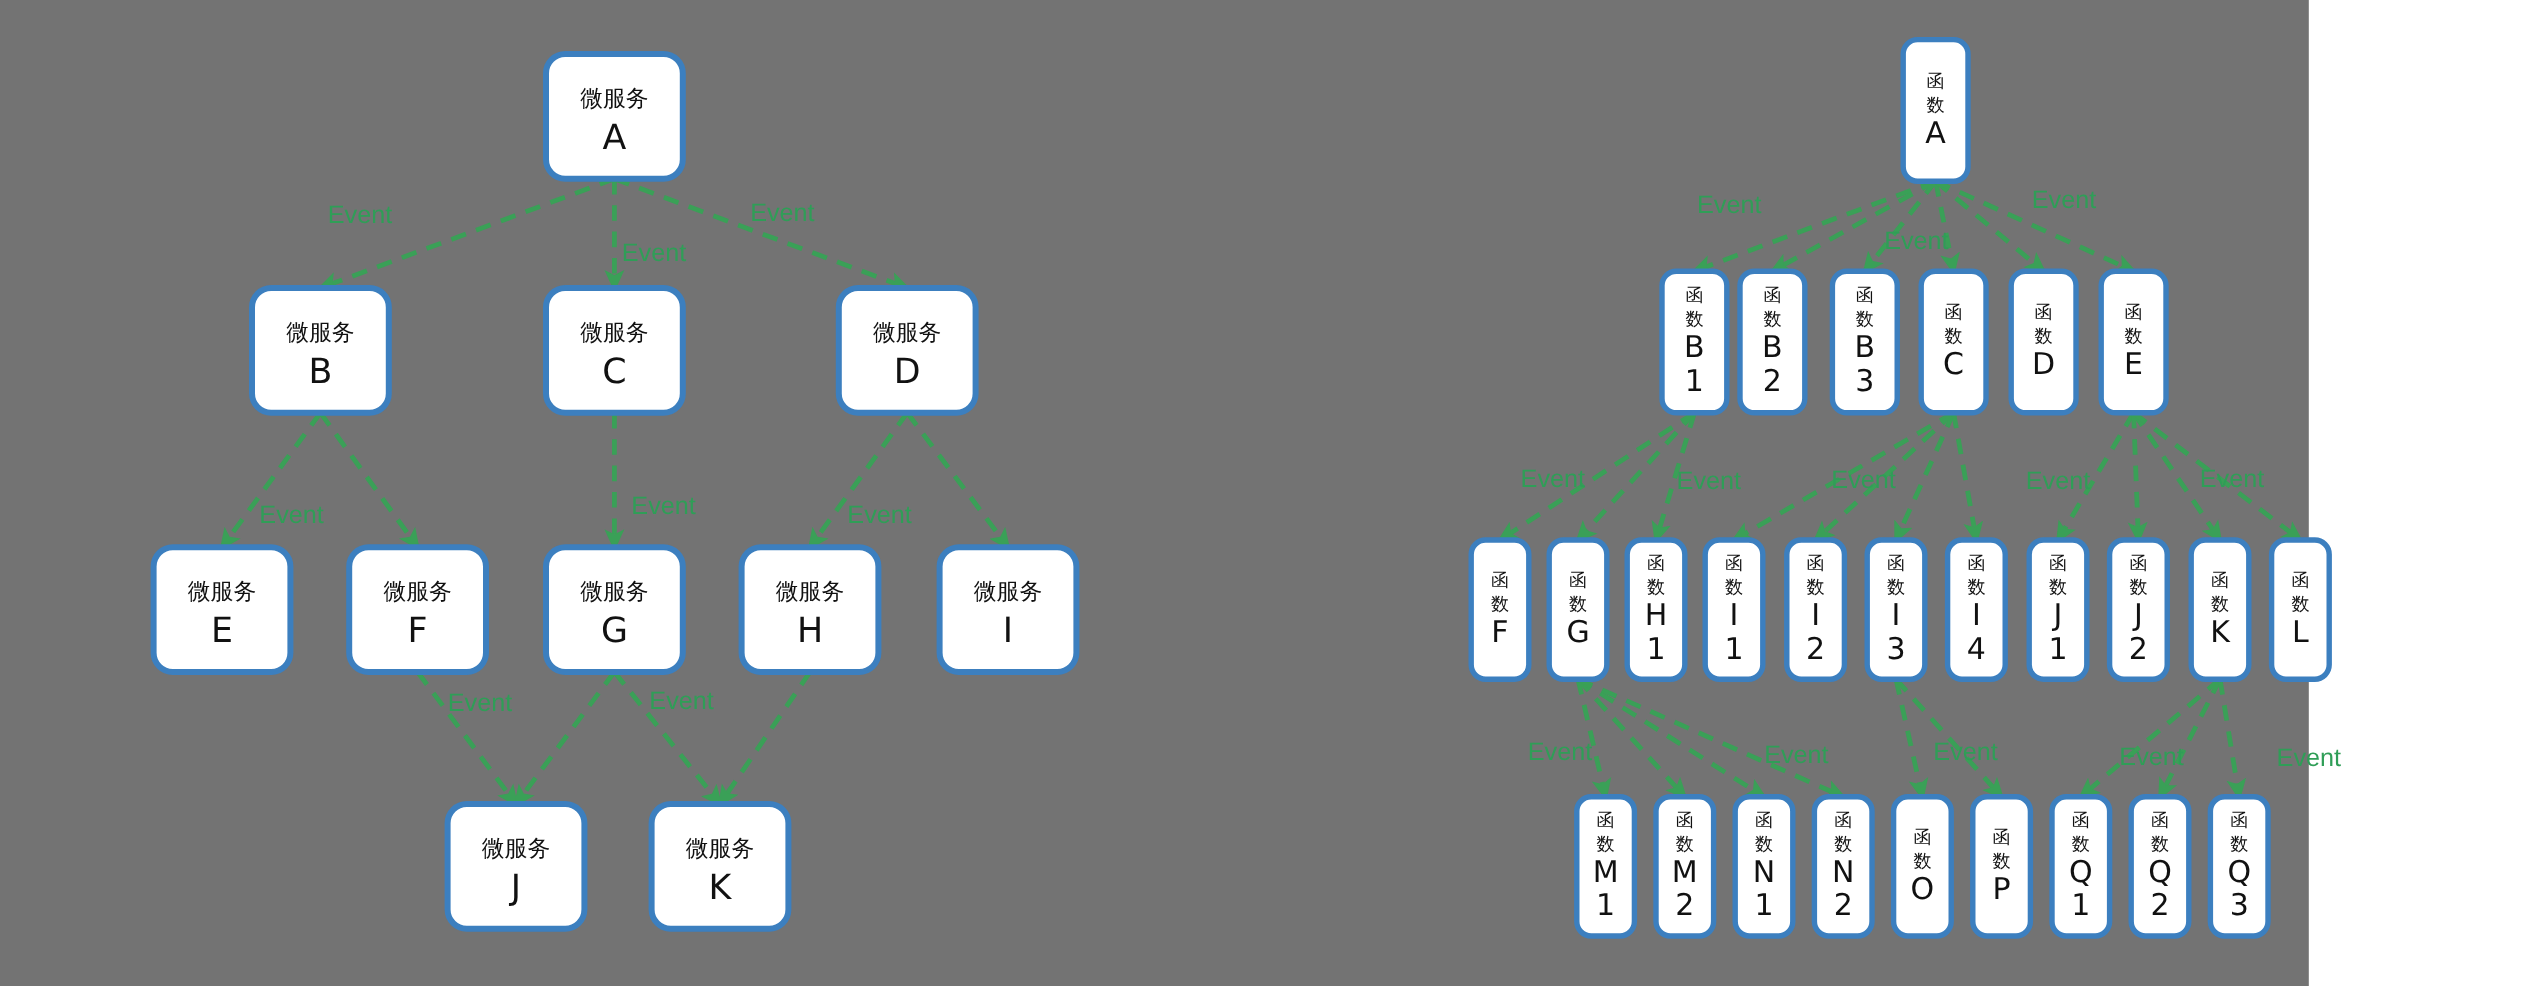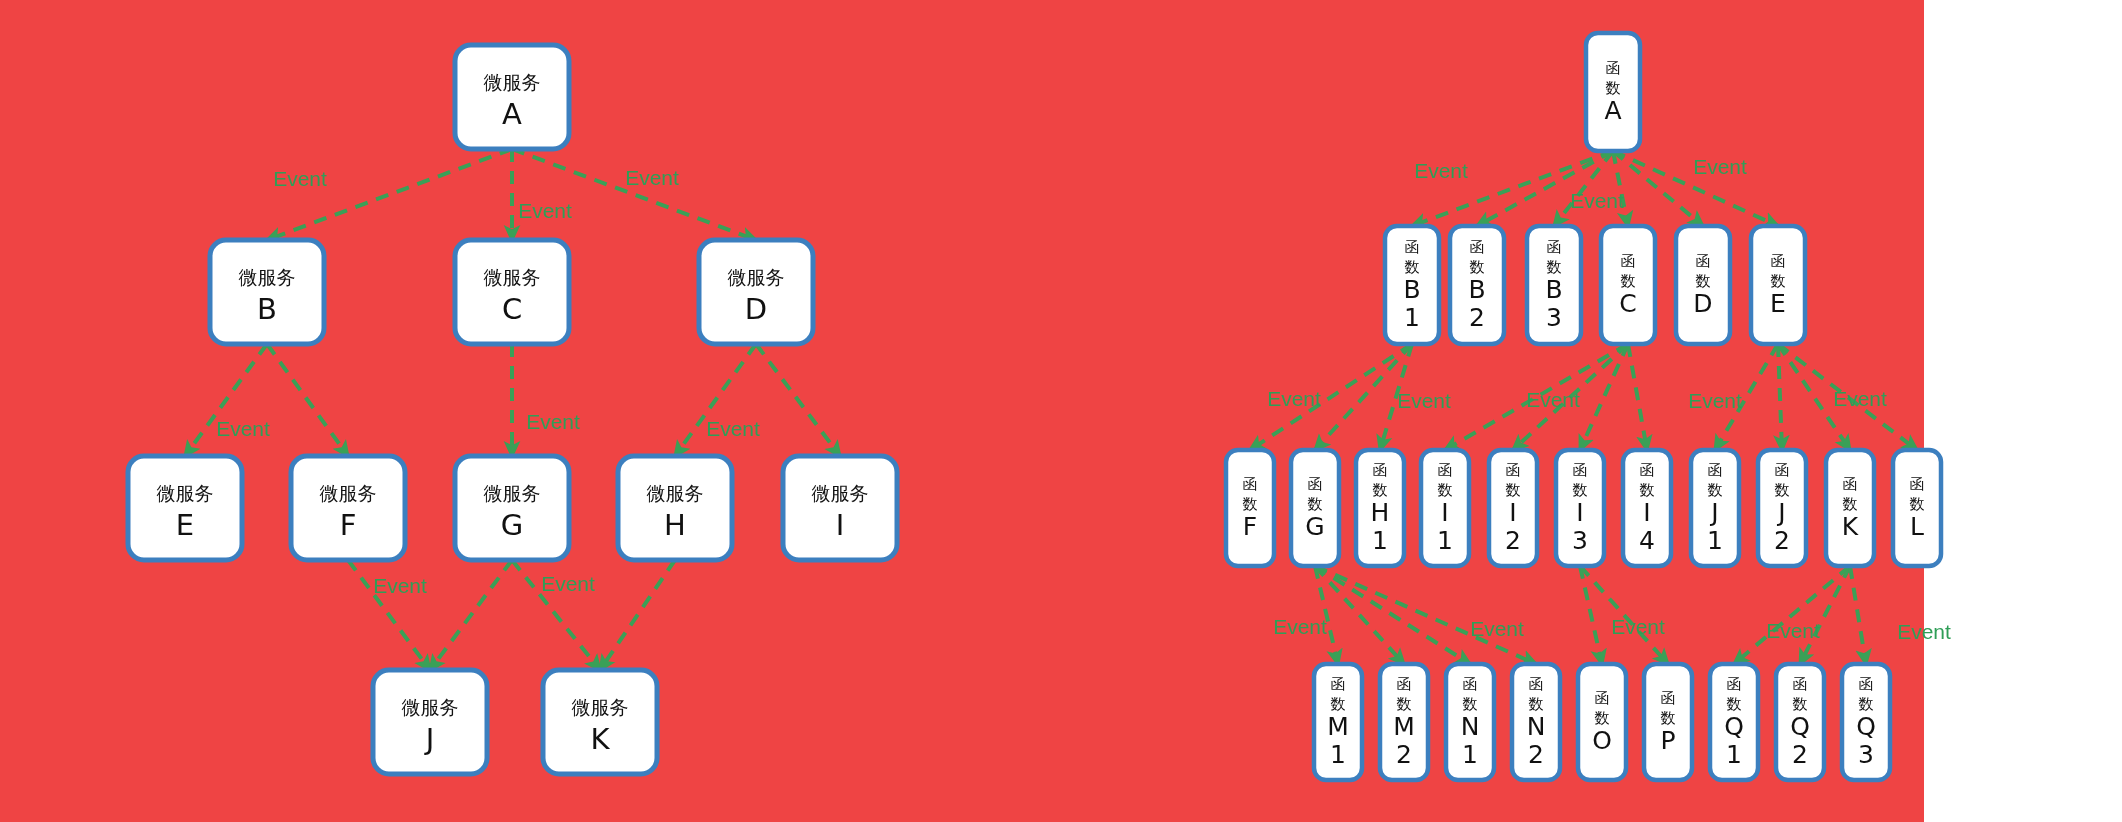--- a/index.html
+++ b/index.html
@@ -10,21 +10,21 @@
   body {
     width: 2122px;
     height: 822px;
     font-family: "Liberation Sans", "DejaVu Sans", sans-serif;
     overflow: hidden;
   }
   #canvas {
     position: relative;
     width: 1924px;
     height: 822px;
-    background: #ef4444;
+    background: #737373;
   }
   svg.layer {
     position: absolute;
     top: 0;
     left: 0;
     width: 2122px;
     height: 822px;
   }
   .node-rect {
     fill: #ffffff;

